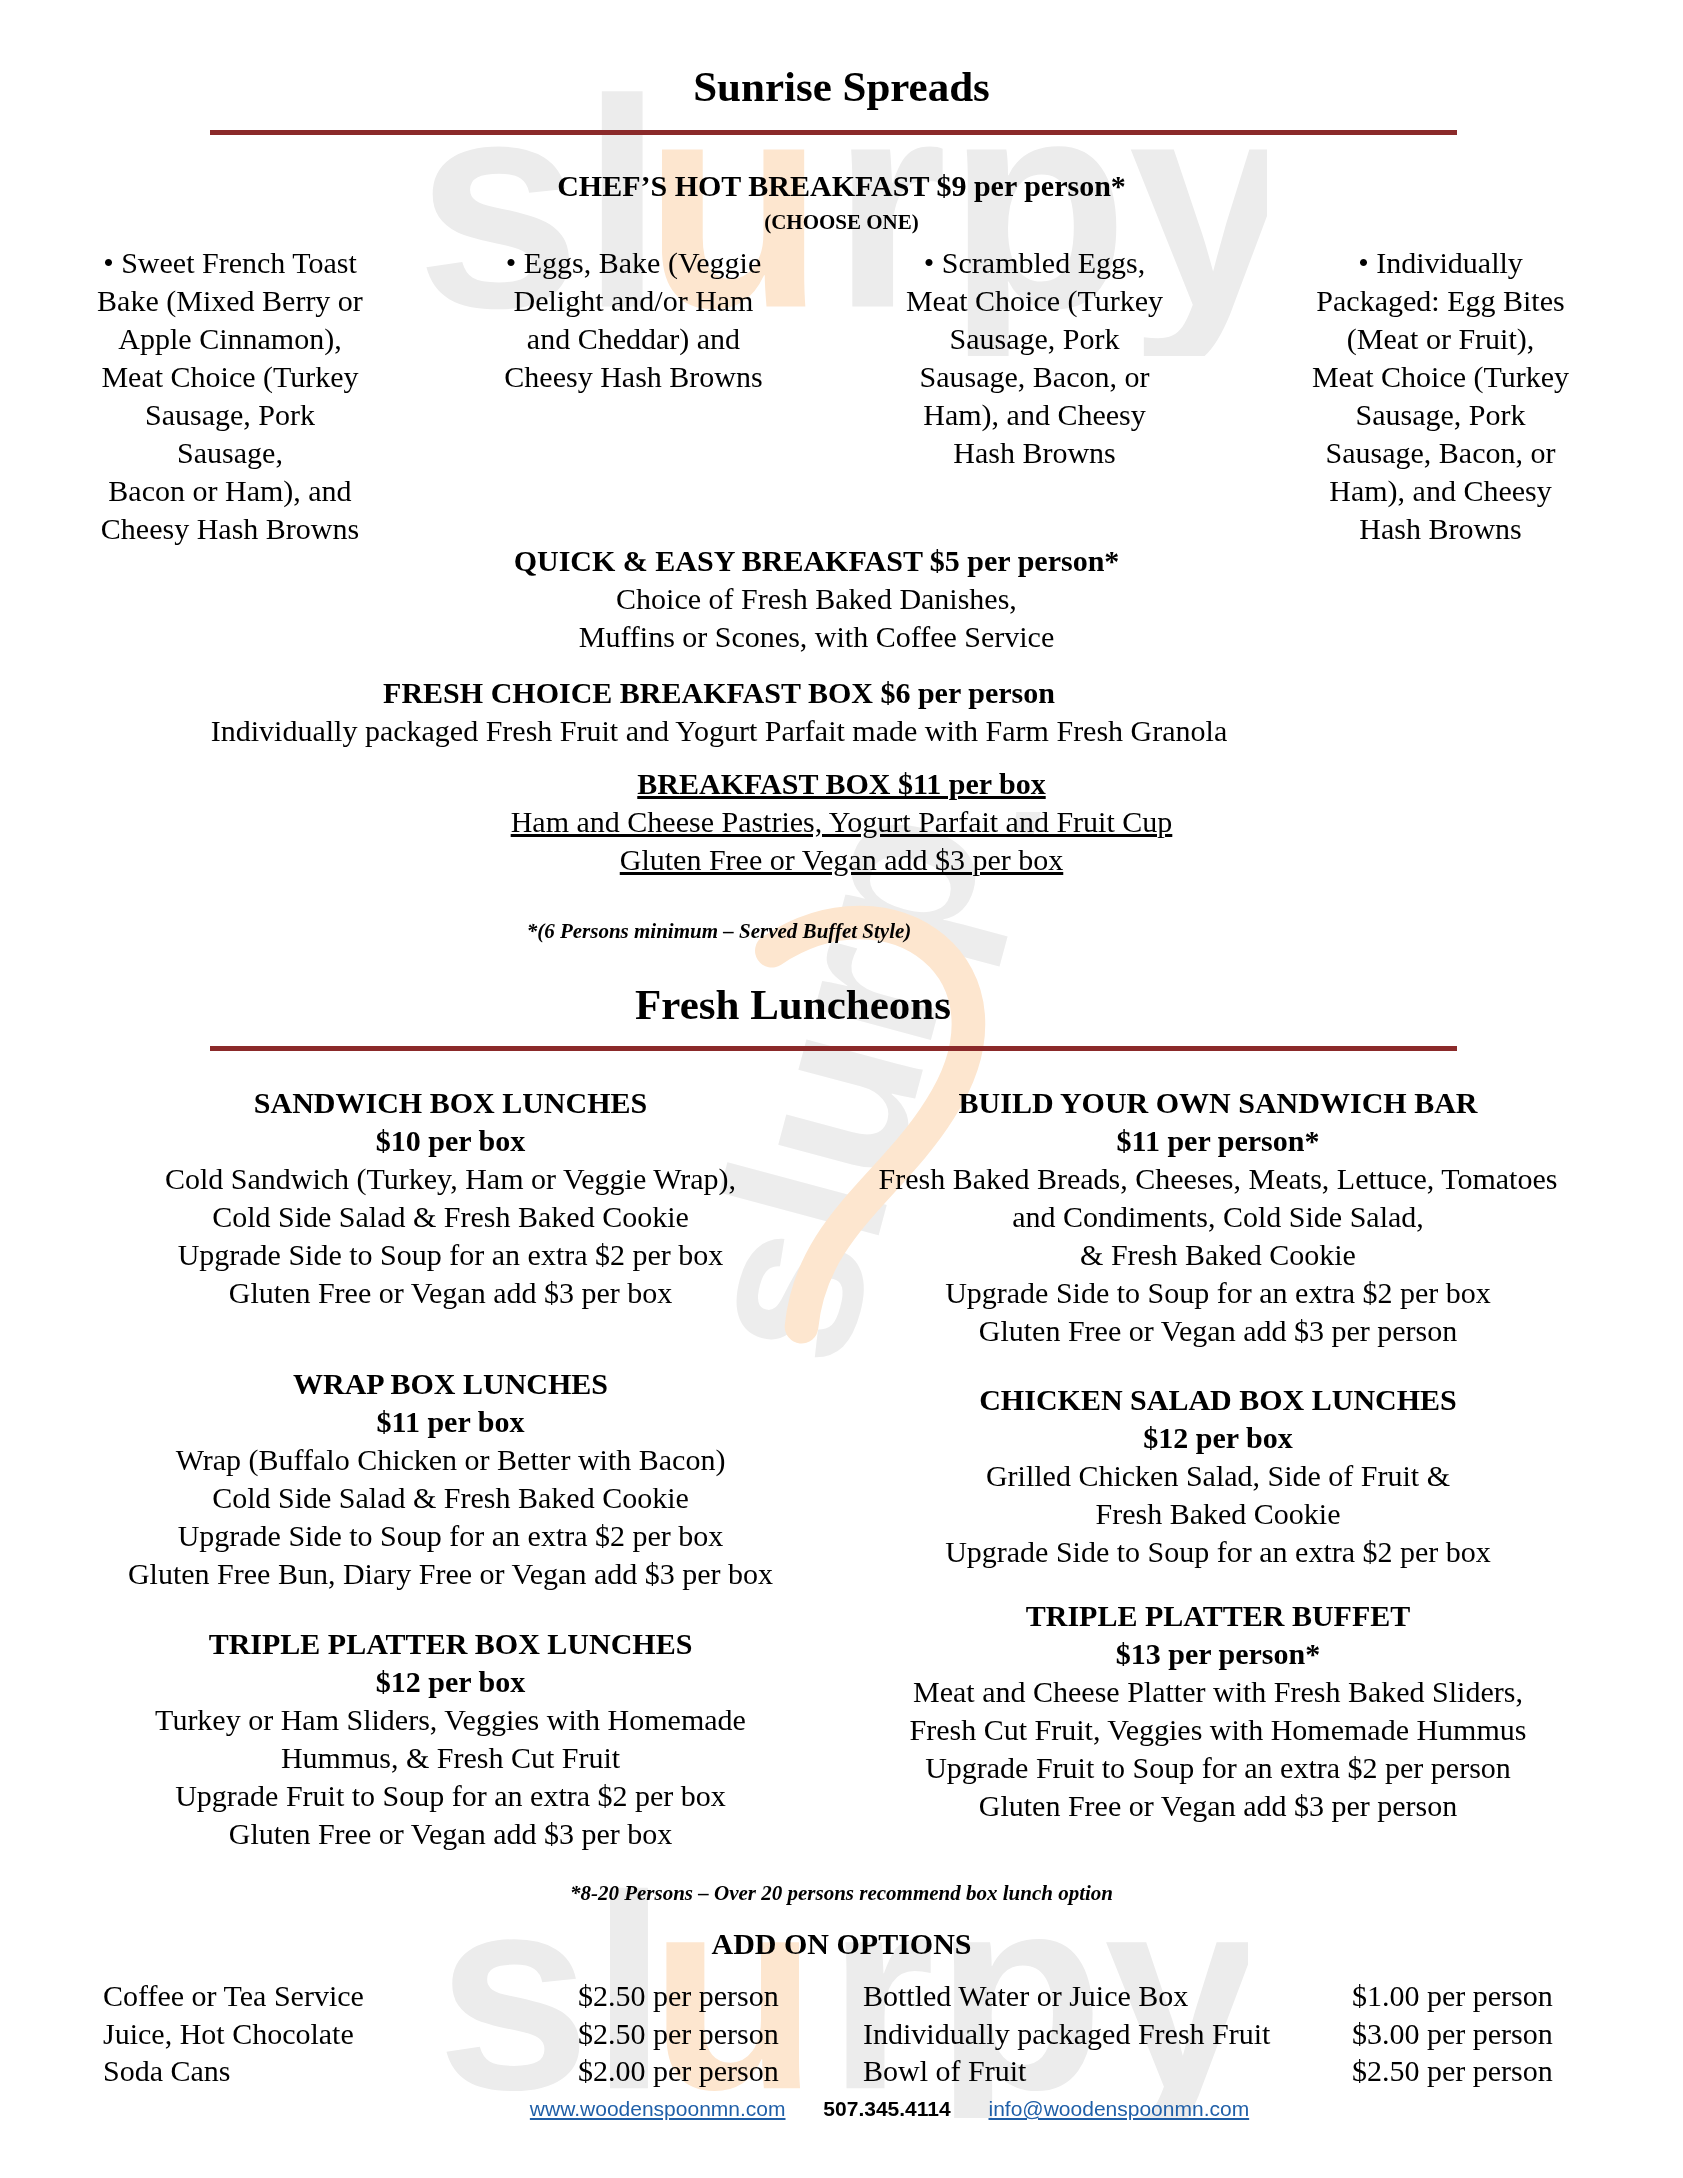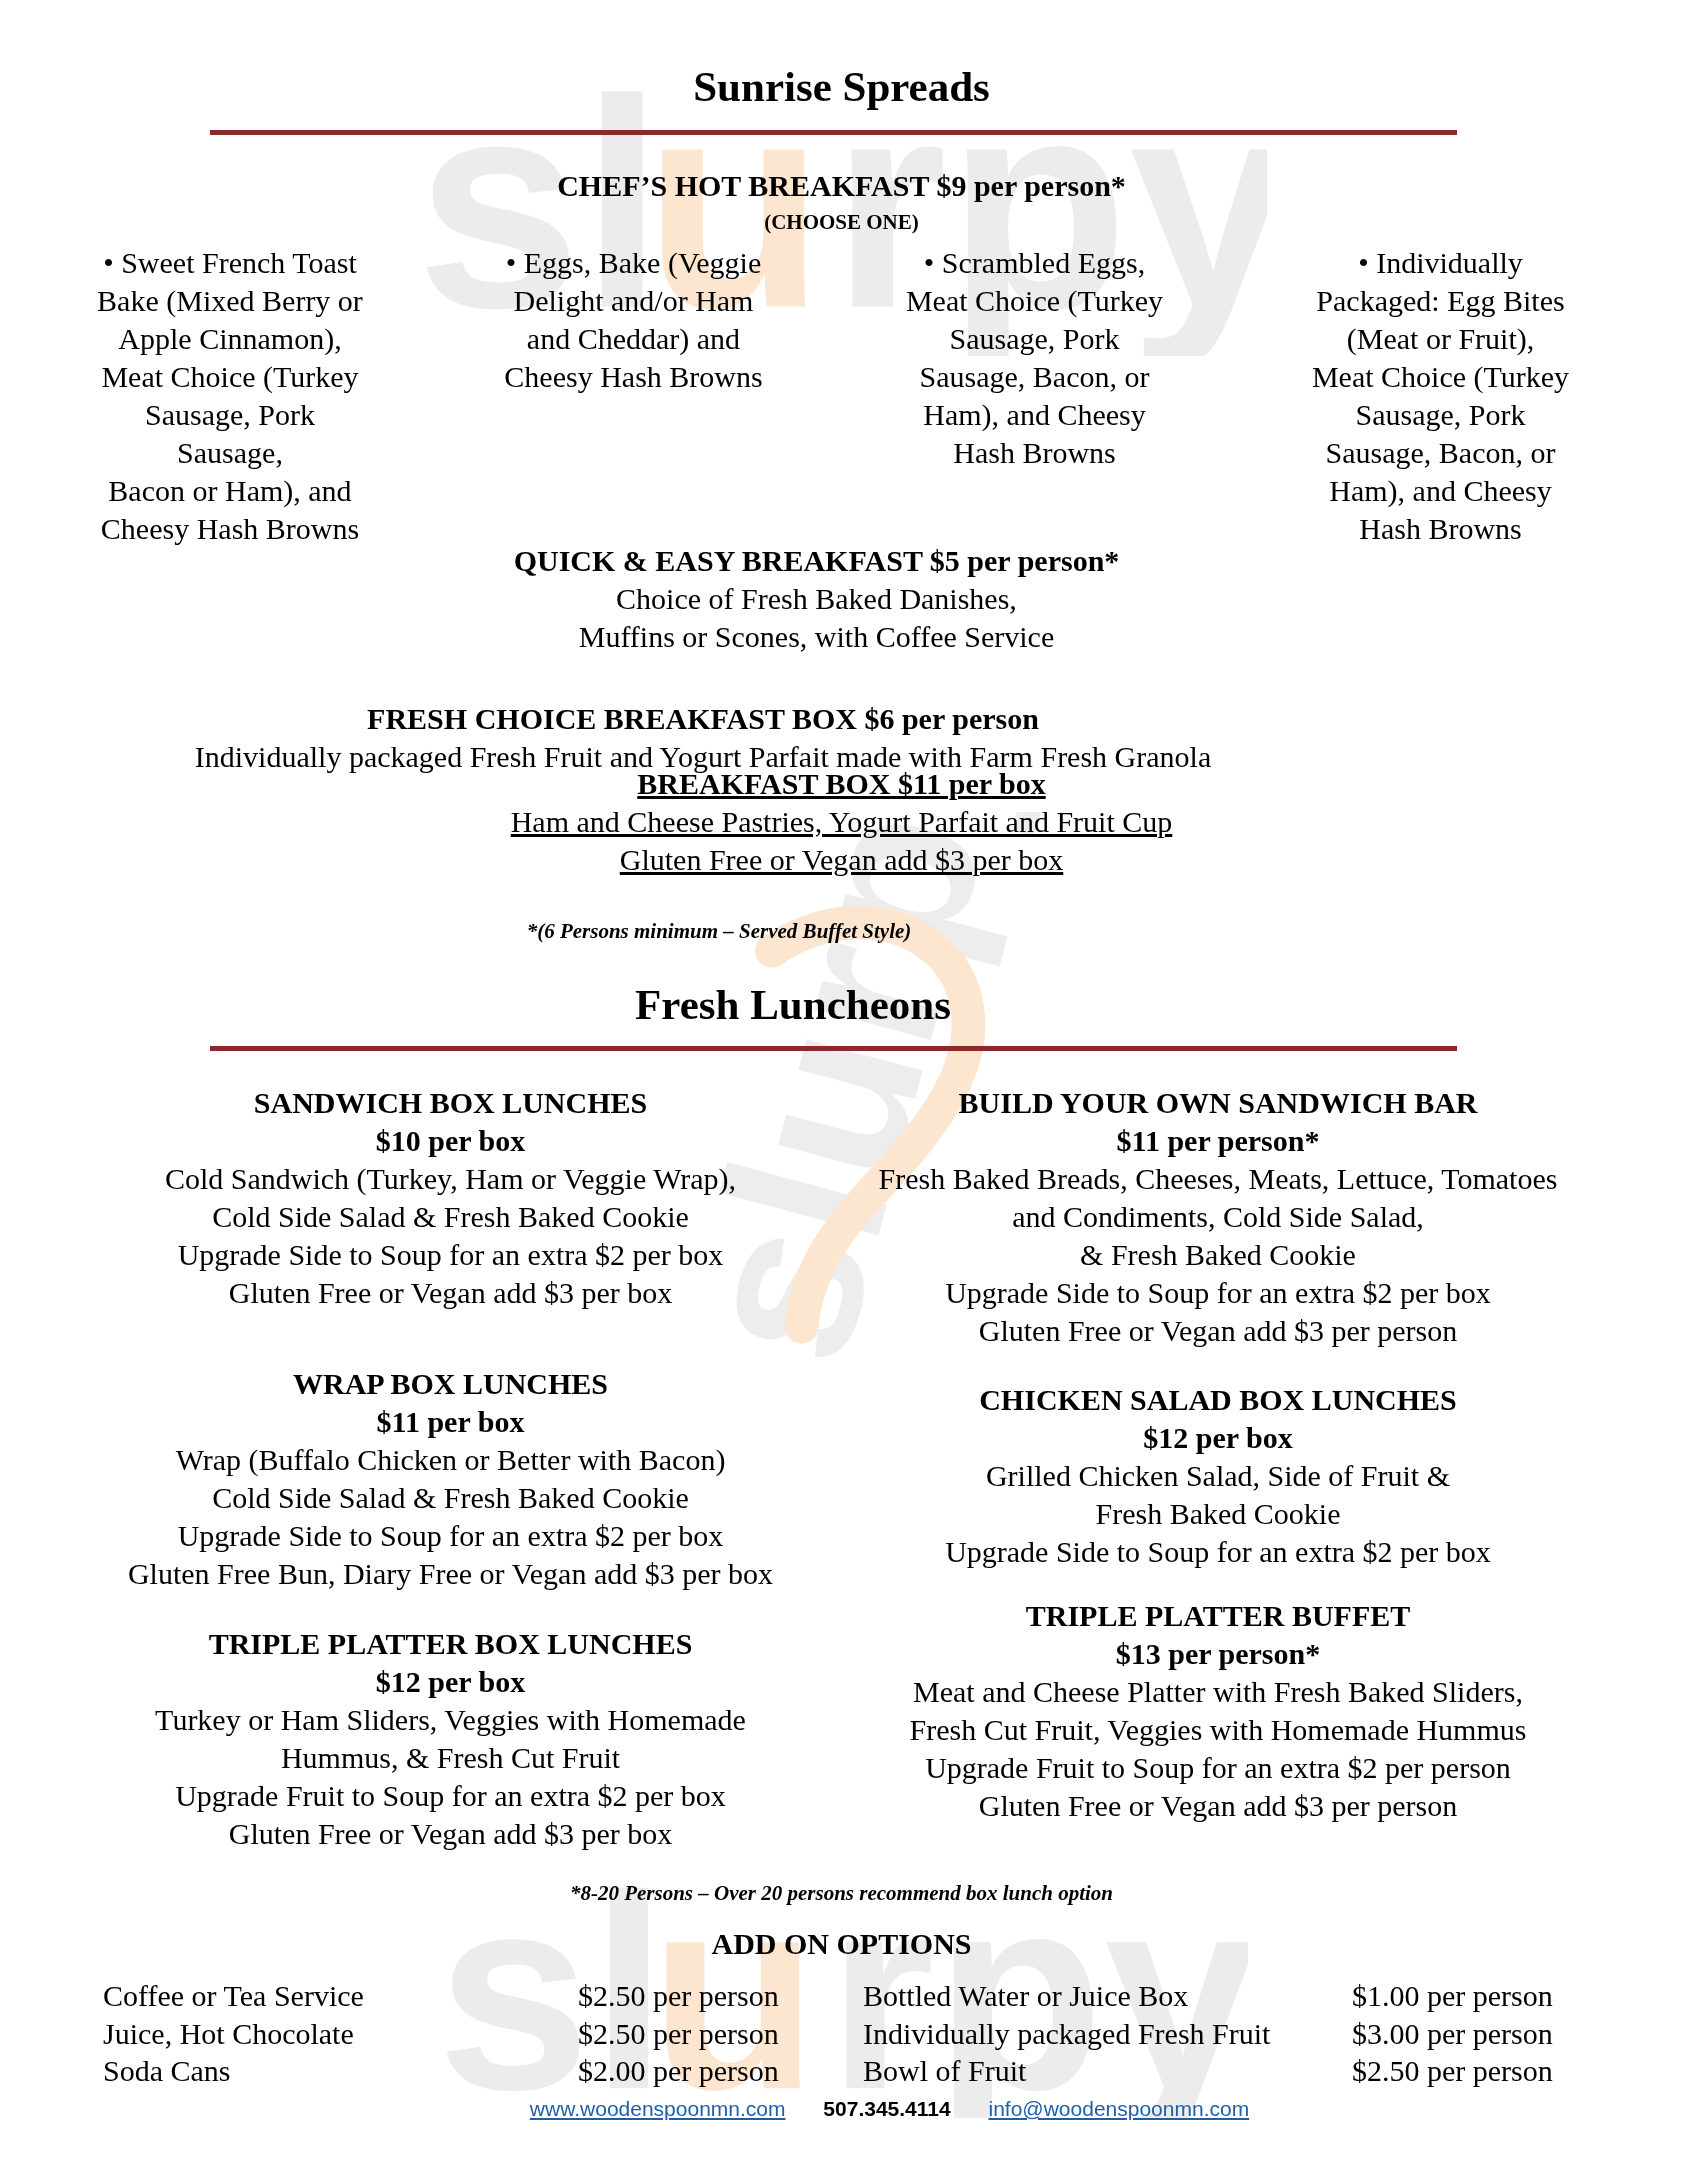--- a/index.html
+++ b/index.html
@@ -81,21 +81,21 @@
   <div>Ham), and Cheesy</div>
   <div>Hash Browns</div>
 </div>
 
 <div class="abs center" style="left:0; width:1611px; top:542px;padding-left:11px;">
   <div class="h2">QUICK &amp; EASY BREAKFAST  $5 per person*</div>
   <div class="body">Choice of Fresh Baked Danishes,</div>
   <div class="body">Muffins or Scones, with Coffee Service</div>
 </div>
 
-<div class="abs center" style="left:0; width:1406px; top:700px;">
+<div class="abs center" style="left:0; width:1406px; top:674px;padding-left:16px;">
   <div class="h2">FRESH CHOICE BREAKFAST BOX  $6 per person</div>
   <div class="body">Individually packaged Fresh Fruit and Yogurt Parfait made with Farm Fresh Granola</div>
 </div>
 
 <div class="abs center" style="left:0; width:1683px; top:765px;text-decoration:underline;">
   <div class="h2">BREAKFAST BOX  $11 per box</div>
   <div class="body">Ham and Cheese Pastries, Yogurt Parfait and Fruit Cup</div>
   <div class="body">Gluten Free or Vegan add $3 per box</div>
 </div>
 

